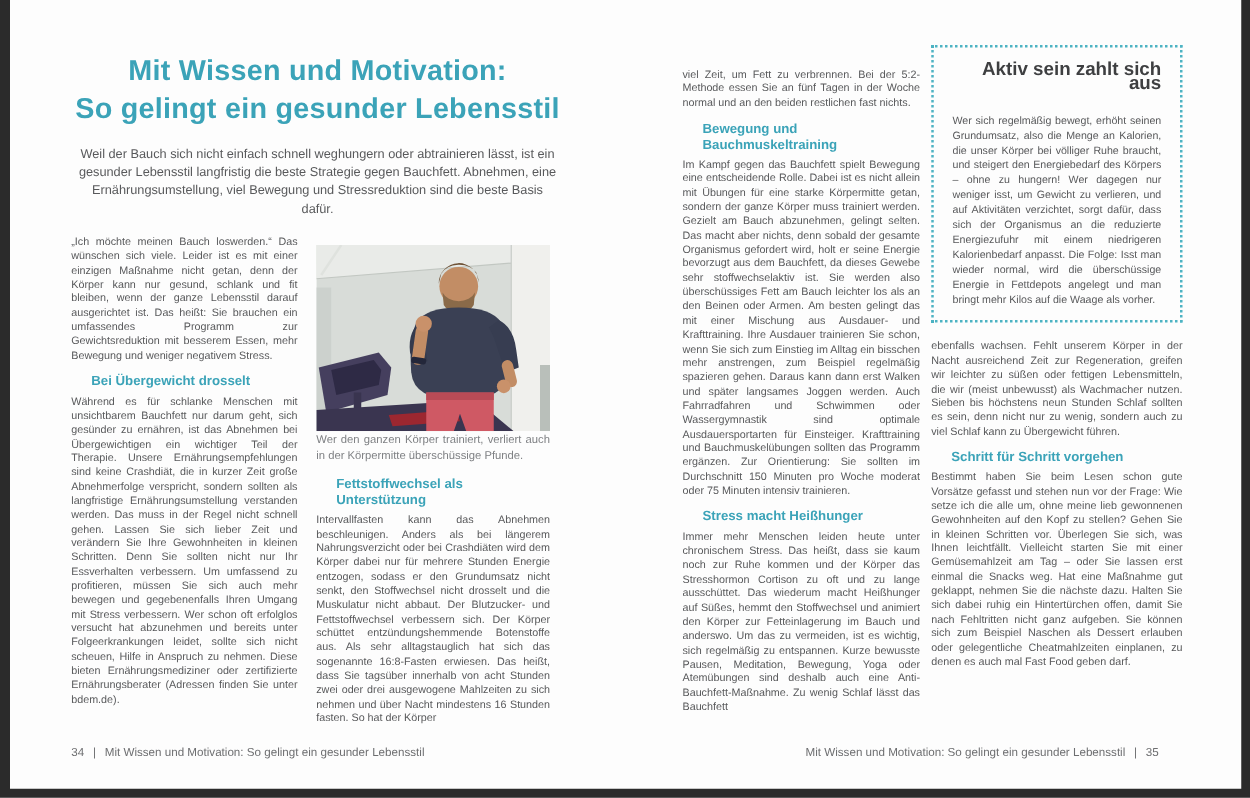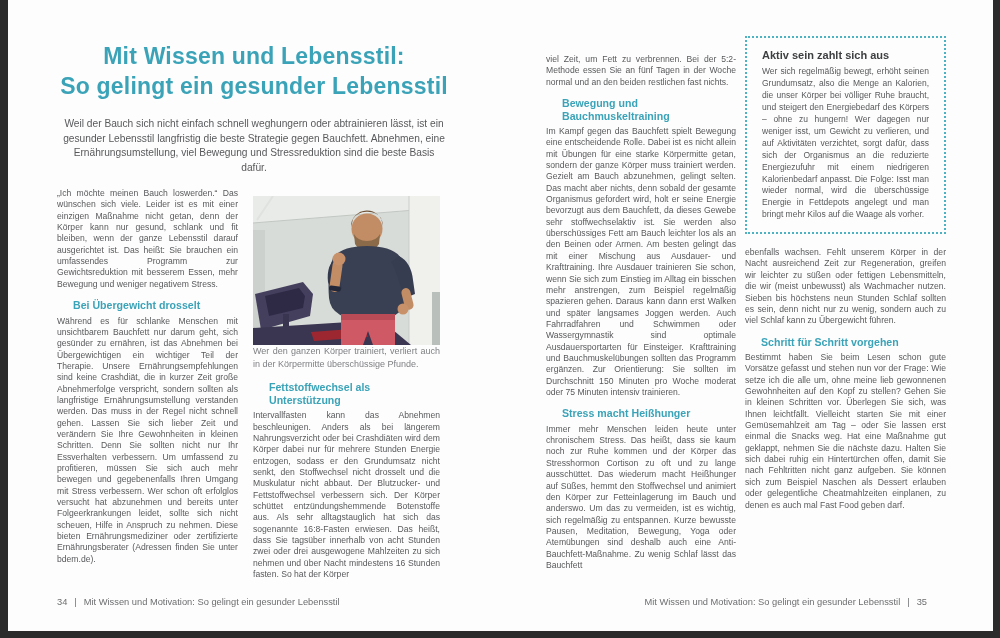--- a/index.html
+++ b/index.html
@@ -24,37 +24,37 @@
   .rp-col2 { left:263px; top:36px;  width:201px; }
 
   .section-heading { margin:9px 0 4px; font-weight:700; font-size:10.6px; line-height:12.5px;
     color:#3ba3b8; text-align:left;padding-left:16px; }
 
   .photo-frame { width:187px; height:149px; overflow:hidden; display:block; }
   .photo-caption { margin-top:7px; font-size:9px; line-height:12.6px; color:#7f8184; text-align:left; }
   .lp-col2 .section-heading { margin-top:11px; }
 
   .info-box { border:2px dotted #4db3c3; padding:12px 15px 11px; margin-bottom:13px; }
-  .info-box-title { font-weight:700; font-size:11px; color:#3e3f41; margin:0 0 5px; text-align:left; }
+  .info-box-title { font-weight:700; font-size:15px; color:#3e3f41; margin:0 0 18px; text-align:right; }
   .info-box-text { font-size:8.5px; line-height:11.9px; color:#58595b; margin:0; text-align:justify; hyphens:auto; }
 
   .footer { position:absolute; bottom:24px; font-size:9.3px; color:#6d6e70; }
   .footer-left { left:49px; }
   .footer-right { right:48px; }
   .footer .sep { margin:0 7px; color:#6d6e70; }
 </style>
 </head>
 <body>
 
 <div class="stage">
   <div class="spread">
 
     <div class="page page-left">
       <div class="page-title">
-        <div>Mit Wissen und Lebensstil:</div>
+        <div>Mit Wissen und Motivation:</div>
         <div>So gelingt ein gesunder Lebensstil</div>
       </div>
       <div class="intro">Weil der Bauch sich nicht einfach schnell weghungern oder abtrainieren lässt, ist ein gesunder Lebensstil langfristig die beste Strategie gegen Bauchfett. Abnehmen, eine Ernährungsumstellung, viel Bewegung und Stressreduktion sind die beste Basis dafür.</div>
 
       <div class="col lp-col1">
         <p>„Ich möchte meinen Bauch loswerden.“ Das wünschen sich viele. Leider ist es mit einer einzigen Maßnahme nicht getan, denn der Körper kann nur gesund, schlank und fit bleiben, wenn der ganze Lebensstil darauf ausgerichtet ist. Das heißt: Sie brauchen ein umfassendes Programm zur Gewichtsreduktion mit besserem Essen, mehr Bewegung und weniger negativem Stress.</p>
         <h3 class="section-heading">Bei Übergewicht drosselt</h3>
         <p>Während es für schlanke Menschen mit unsichtbarem Bauchfett nur darum geht, sich gesünder zu ernähren, ist das Abnehmen bei Übergewichtigen ein wichtiger Teil der Therapie. Unsere Ernährungsempfehlungen sind keine Crashdiät, die in kurzer Zeit große Abnehmerfolge verspricht, sondern sollten als langfristige Ernährungsumstellung verstanden werden. Das muss in der Regel nicht schnell gehen. Lassen Sie sich lieber Zeit und verändern Sie Ihre Gewohnheiten in kleinen Schritten. Denn Sie sollten nicht nur Ihr Essverhalten verbessern. Um umfassend zu profitieren, müssen Sie sich auch mehr bewegen und gegebenenfalls Ihren Umgang mit Stress verbessern. Wer schon oft erfolglos versucht hat abzunehmen und bereits unter Folgeerkrankungen leidet, sollte sich nicht scheuen, Hilfe in Anspruch zu nehmen. Diese bieten Ernährungsmediziner oder zertifizierte Ernährungsberater (Adressen finden Sie unter bdem.de).</p>
       </div>
 

